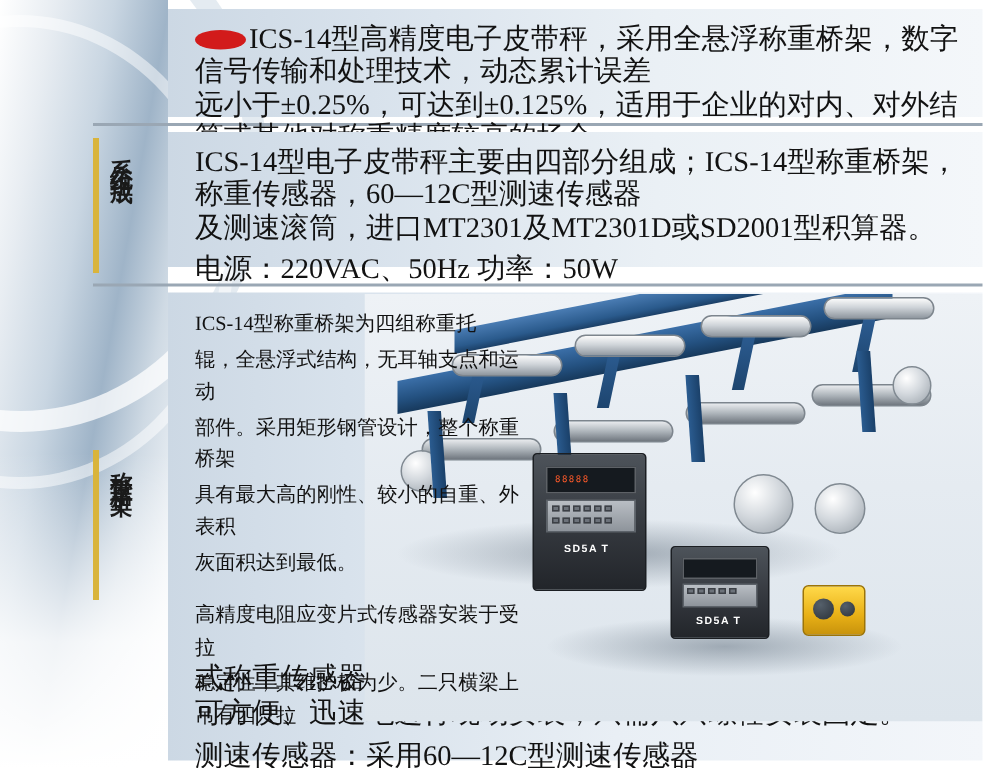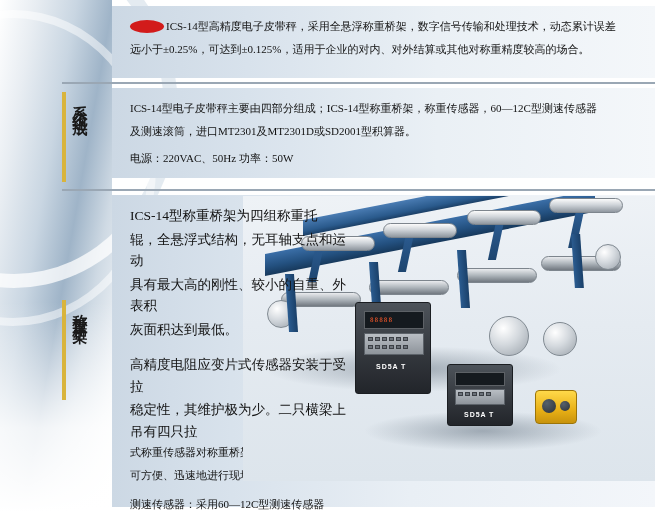--- a/index.html
+++ b/index.html
@@ -112,21 +112,21 @@
     left: 62px;
     width: 593px;
     height: 2px;
     background: #9aa7b4;
   }
   .sep.s1 { top: 82px; }
   .sep.s2 { top: 189px; }
 
   p.txt {
     margin: 0 0 2px 0;
-    font-size: 11px;
+    font-size: 19px;
     line-height: 21px;
     color: #121212;
     font-family: "Liberation Serif", serif;
   }
 
   .red-oval {
     display: inline-block;
     width: 34px;
     height: 13px;
     border-radius: 50%;
@@ -311,20 +311,21 @@
     <p class="txt" style="margin-top:6px;">电源：220VAC、50Hz    功率：50W</p>
   </div>
 
   <div class="vlabel-bar" style="left:62px; top:300px; height:100px;"></div>
   <div class="vlabel" style="left:72px; top:302px;">称重桥架</div>
 
   <div class="block block-3">
     <div class="col-text">
       <p class="txt">ICS-14型称重桥架为四组称重托</p>
       <p class="txt">辊，全悬浮式结构，无耳轴支点和运动</p>
+      <p class="txt">部件。采用矩形钢管设计，整个称重桥架</p>
       <p class="txt">具有最大高的刚性、较小的自重、外表积</p>
       <p class="txt">灰面积达到最低。</p>
       <p class="txt" style="margin-top:14px;">高精度电阻应变片式传感器安装于受拉</p>
       <p class="txt">稳定性，其维护极为少。二只横梁上吊有四只拉</p>
     </div>
     <div style="position:absolute; left:18px; top:247px; width:525px;">
       <p class="txt">式称重传感器对称重桥架提供支承。称重桥架为单元组件结构</p>
       <p class="txt">可方便、迅速地进行现场安装，只需八只螺栓安装固定。</p>
       <p class="txt" style="margin-top:8px;"><span class="label-inline">测速传感器：</span><span>采用60—12C型测速传感器</span></p>
     </div>

